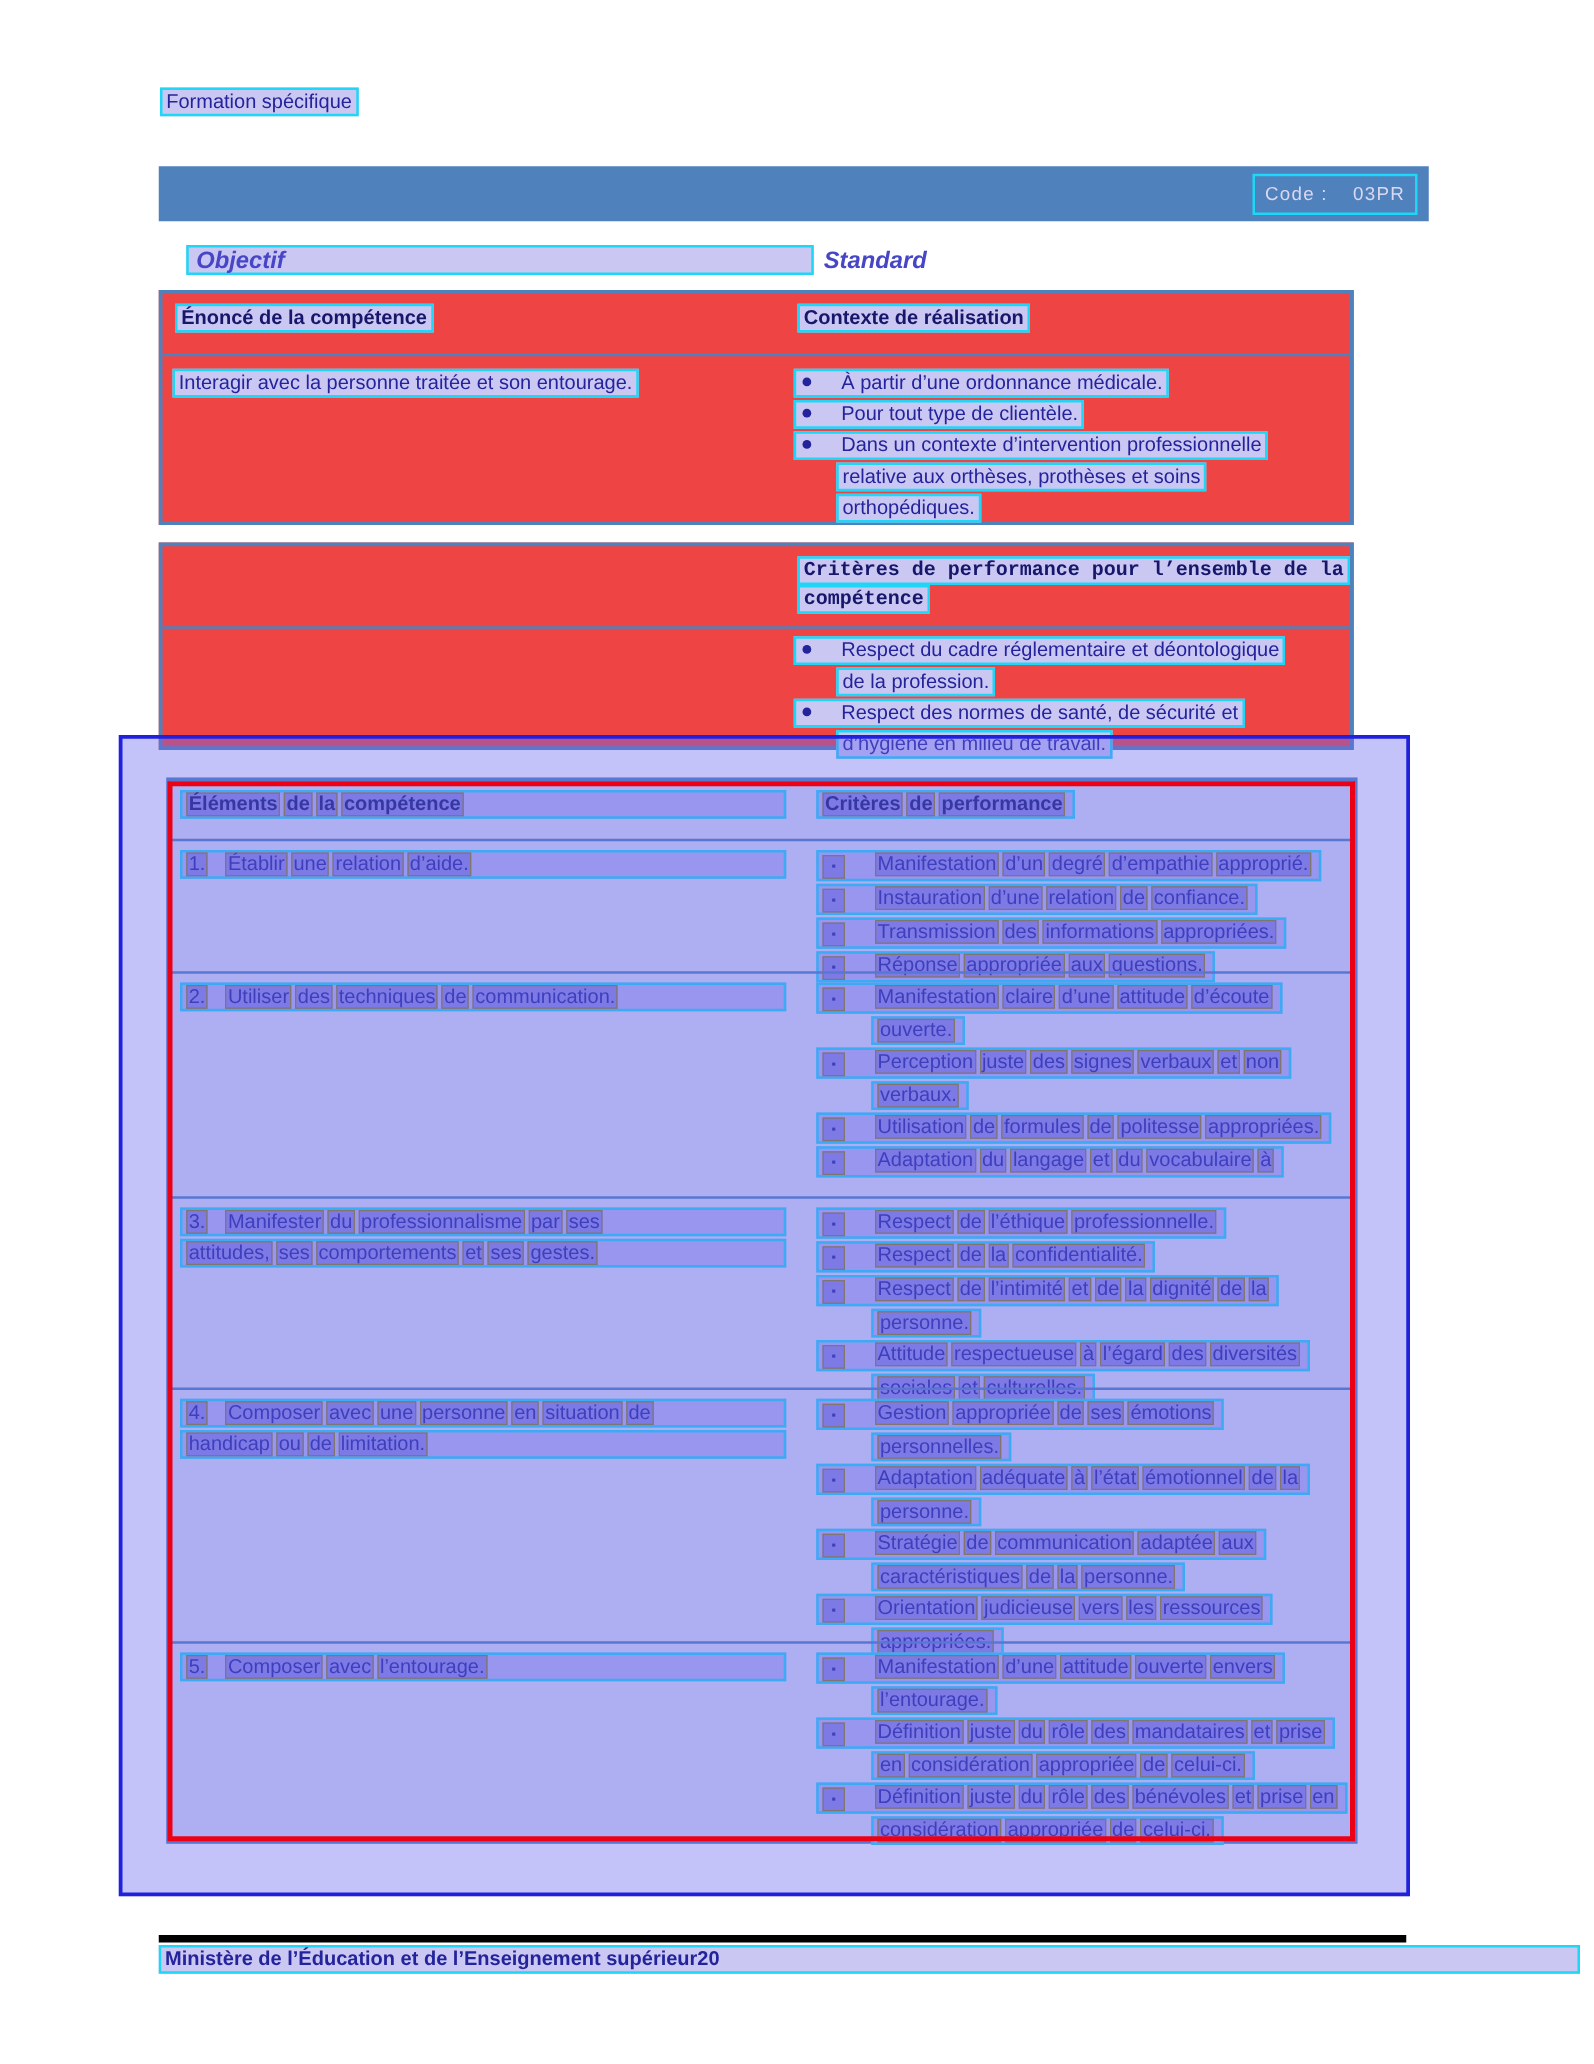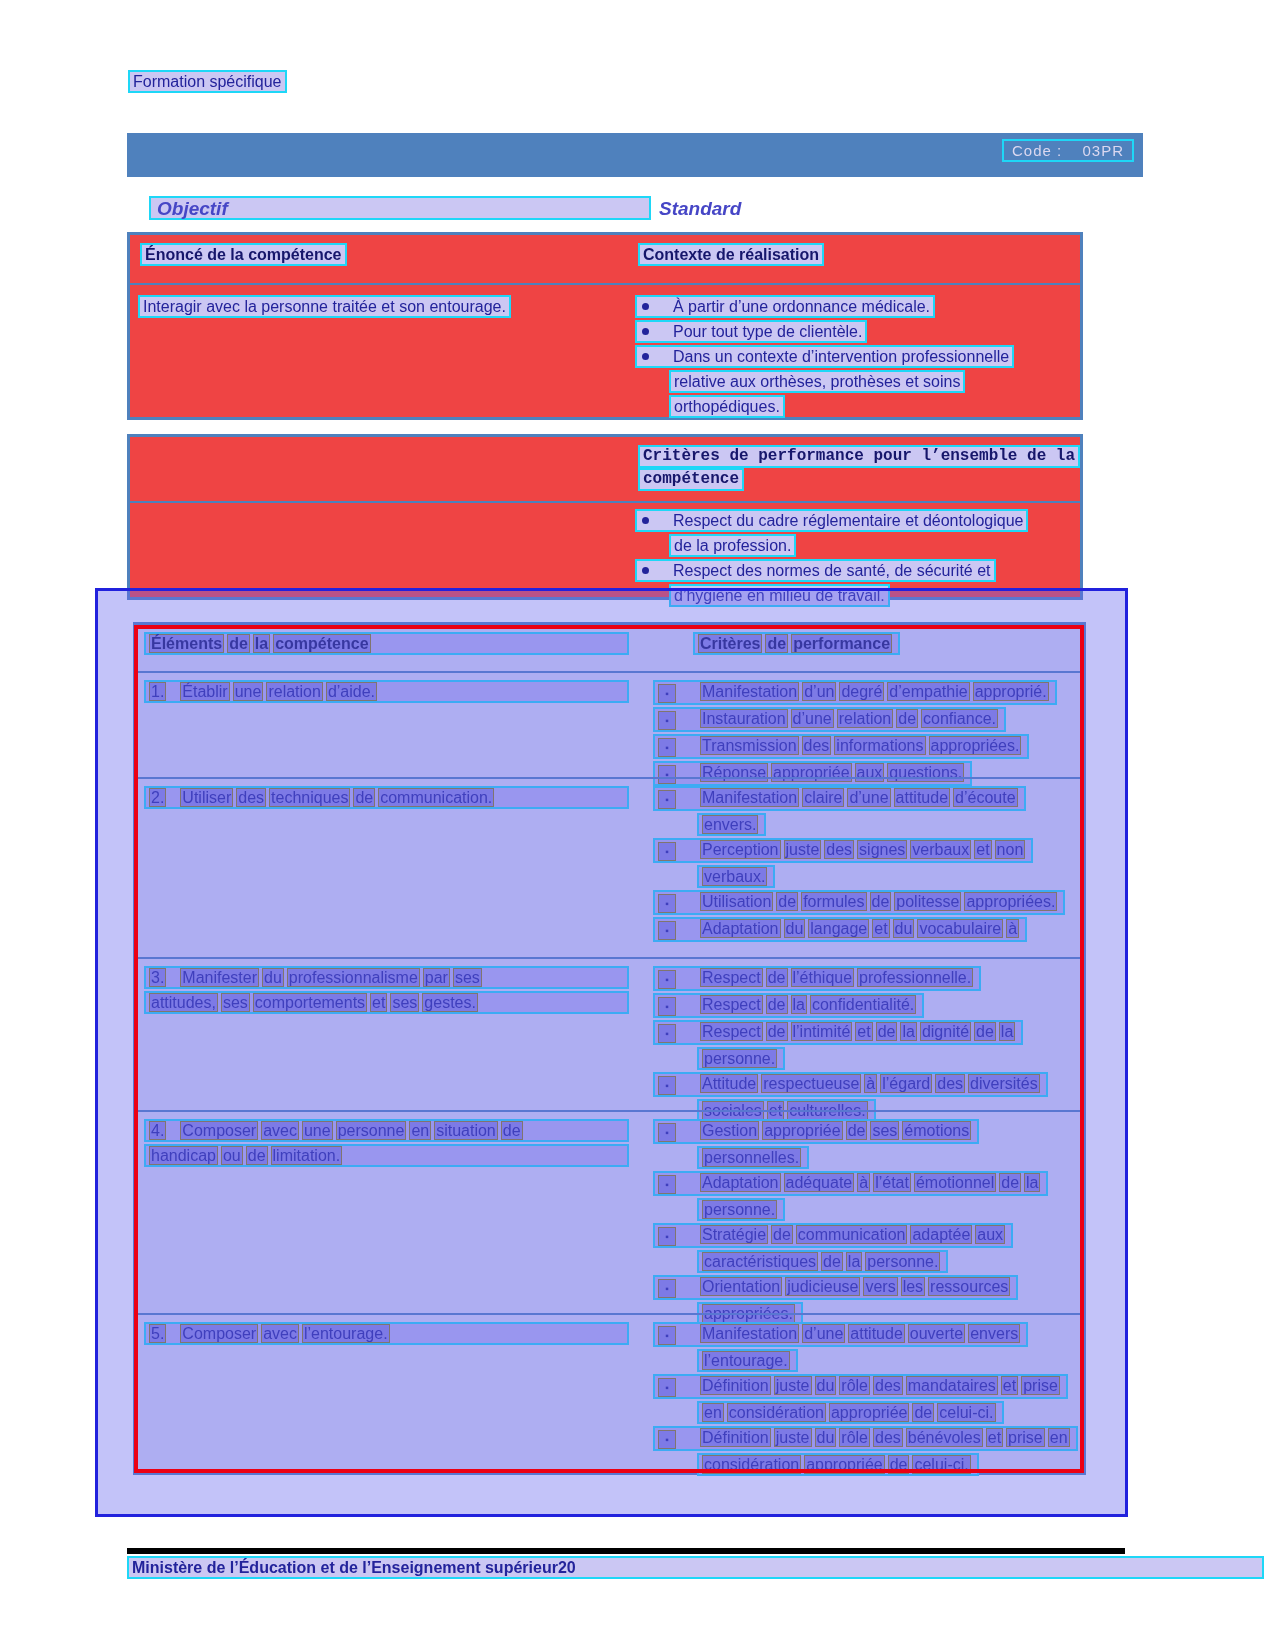--- a/index.html
+++ b/index.html
@@ -25,21 +25,21 @@
   .hr{position:absolute;left:0;right:0;height:2px;background:var(--steel);}
   .dot{display:inline-block;width:7px;height:7px;border-radius:50%;
        background:var(--navy);margin:0 24px 2px 2px;vertical-align:middle;}
   .blist .hl{display:inline-block;margin-bottom:2px;}
   .blist div{display:block;}
   .blist .cont{margin-left:34px;text-align:center;}
   
   .t3{background:#dcdcf4;}
   .t3rows{display:flex;flex-direction:column;height:100%;}
   .t3row{display:flex;border-top:2px solid var(--steel);box-sizing:border-box;}
-  .t3row:first-child{border-top:none;gap:40px;}
+  .t3row:first-child{border-top:none;}
   .t3c1{width:505px;box-sizing:border-box;padding:7px 0 0 8px;flex-shrink:0;}
   .t3c2{flex:1;box-sizing:border-box;padding:7px 0 0 12px;}
   .band{background:var(--t3band);border:2px solid var(--cyan);line-height:19px;
         padding:0 3px;margin-bottom:2px;white-space:nowrap;}
   .t3c1 .band{display:block;margin-right:12px;}
   .t3c2 .band{display:inline-block;}
   .t3c2 div.lineblk{display:block;}
   .t3c2 .cont{margin-left:44px;}
   .w{display:inline-block;border:1px solid var(--olive);background:var(--wordbg);
      padding:0 1px;margin-right:3px;line-height:17px;}
@@ -55,21 +55,21 @@
               width:1137px;font-weight:bold;}
 </style>
 </head>
 <body>
 
 <div class="page">
 
   <span class="abs hl" style="left:128px;top:70px;">Formation spécifique</span>
 
   <div class="abs titlebar" style="left:127px;top:133px;width:1016px;height:44px;">
-    <div class="abs codebox" style="left:875px;top:6px;width:132px;height:23px;">
+    <div class="abs codebox" style="left:875px;top:6px;width:132px;height:33px;">
       <span>Code :</span>
       <span>03PR</span>
     </div>
   </div>
 
   <div class="abs objstd" style="left:149px;top:196px;width:502px;height:24px;">
     <span class="abs" style="left:6px;top:0;">Objectif</span>
     <span class="abs" style="left:508px;top:0;">Standard</span>
   </div>
 
@@ -121,21 +121,21 @@
             <div class="lineblk"><div class="band"><span class="bullet3">▪</span><span class="w">Transmission</span><span class="w">des</span><span class="w">informations</span><span class="w">appropriées.</span></div></div>
             <div class="lineblk"><div class="band"><span class="bullet3">▪</span><span class="w">Réponse</span><span class="w">appropriée</span><span class="w">aux</span><span class="w">questions.</span></div></div>
           </div>
         </div>
         <div class="t3row" style="height: 180px;">
           <div class="t3c1">
             <div class="band"><span class="w num">2.</span><span class="w">Utiliser</span><span class="w">des</span><span class="w">techniques</span><span class="w">de</span><span class="w">communication.</span></div>
           </div>
           <div class="t3c2">
             <div class="lineblk"><div class="band"><span class="bullet3">▪</span><span class="w">Manifestation</span><span class="w">claire</span><span class="w">d’une</span><span class="w">attitude</span><span class="w">d’écoute</span></div></div>
-            <div class="lineblk"><div class="band cont"><span class="w">envers.</span></div></div>
+            <div class="lineblk"><div class="band cont"><span class="w">ouverte.</span></div></div>
             <div class="lineblk"><div class="band"><span class="bullet3">▪</span><span class="w">Perception</span><span class="w">juste</span><span class="w">des</span><span class="w">signes</span><span class="w">verbaux</span><span class="w">et</span><span class="w">non</span></div></div>
             <div class="lineblk"><div class="band cont"><span class="w">verbaux.</span></div></div>
             <div class="lineblk"><div class="band"><span class="bullet3">▪</span><span class="w">Utilisation</span><span class="w">de</span><span class="w">formules</span><span class="w">de</span><span class="w">politesse</span><span class="w">appropriées.</span></div></div>
             <div class="lineblk"><div class="band"><span class="bullet3">▪</span><span class="w">Adaptation</span><span class="w">du</span><span class="w">langage</span><span class="w">et</span><span class="w">du</span><span class="w">vocabulaire</span><span class="w">à</span></div></div>
           </div>
         </div>
         <div class="t3row" style="height: 153px;">
           <div class="t3c1">
             <div class="band"><span class="w num">3.</span><span class="w">Manifester</span><span class="w">du</span><span class="w">professionnalisme</span><span class="w">par</span><span class="w">ses</span></div>
             <div class="band"><span class="w">attitudes,</span><span class="w">ses</span><span class="w">comportements</span><span class="w">et</span><span class="w">ses</span><span class="w">gestes.</span></div>

